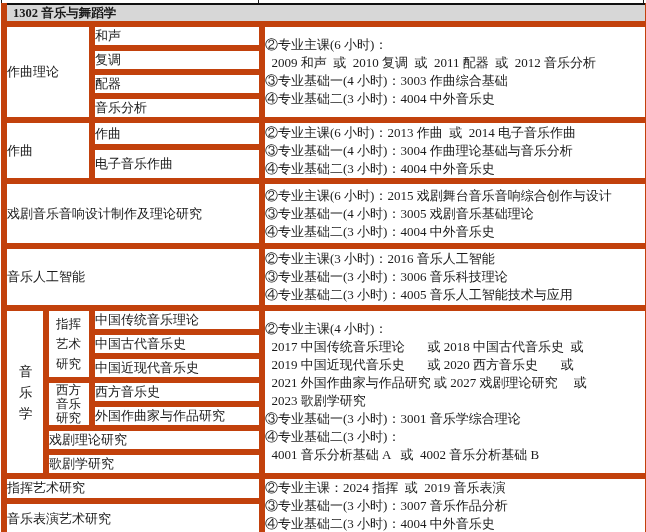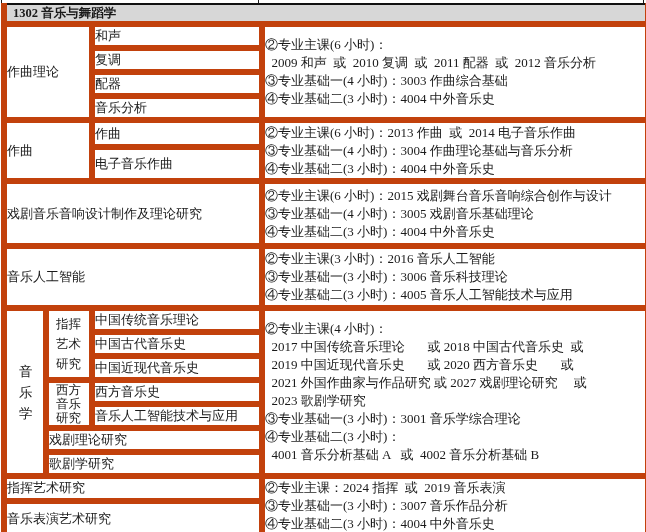--- a/index.html
+++ b/index.html
@@ -170,21 +170,21 @@
     <tr style="height:21px">
           <td class="sub">中国近现代音乐史</td>
         </tr>
     <tr style="height:22px">
       <td rowspan="2">
         <div class="stack2 wn">西方音乐研究</div>
       </td>
       <td class="sub">西方音乐史</td>
     </tr>
     <tr style="height:21px">
-          <td class="sub">音乐人工智能技术与应用</td>
+          <td class="sub">外国作曲家与作品研究</td>
         </tr>
     <tr style="height:22px">
           <td colspan="2" class="sub">戏剧理论研究</td>
         </tr>
     <tr style="height:21px">
           <td colspan="2" class="sub">歌剧学研究</td>
         </tr>
 
     <tr style="height:24px">
       <td colspan="3" class="label outer-l">指挥艺术研究</td>

